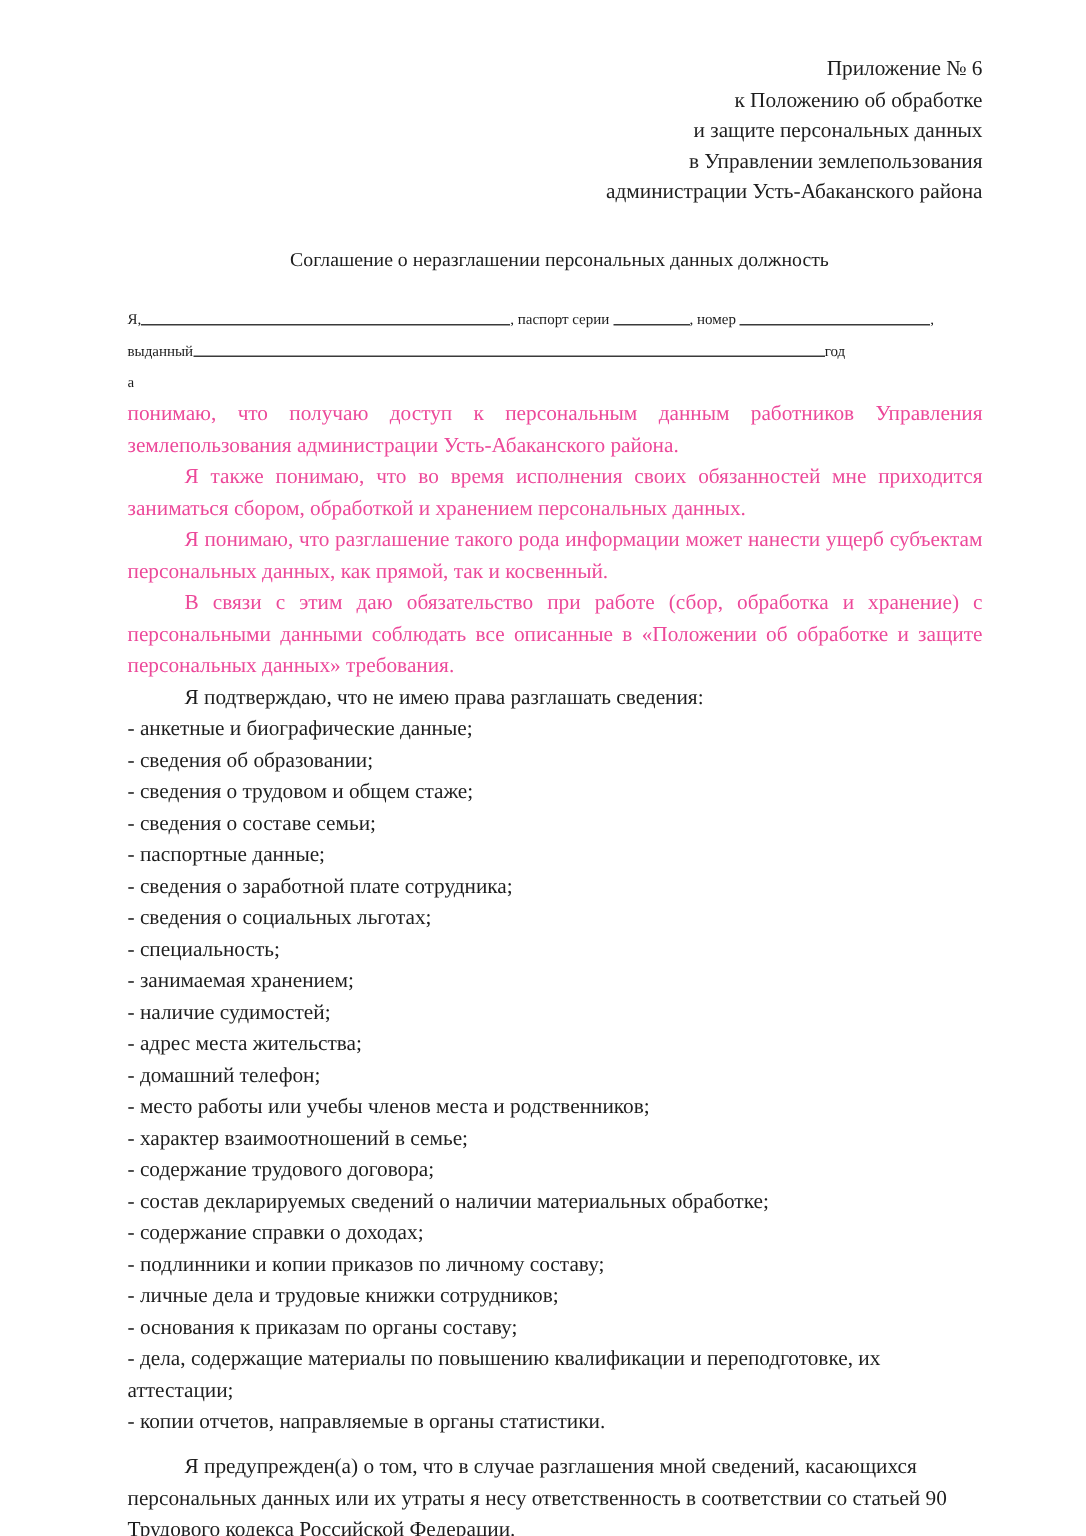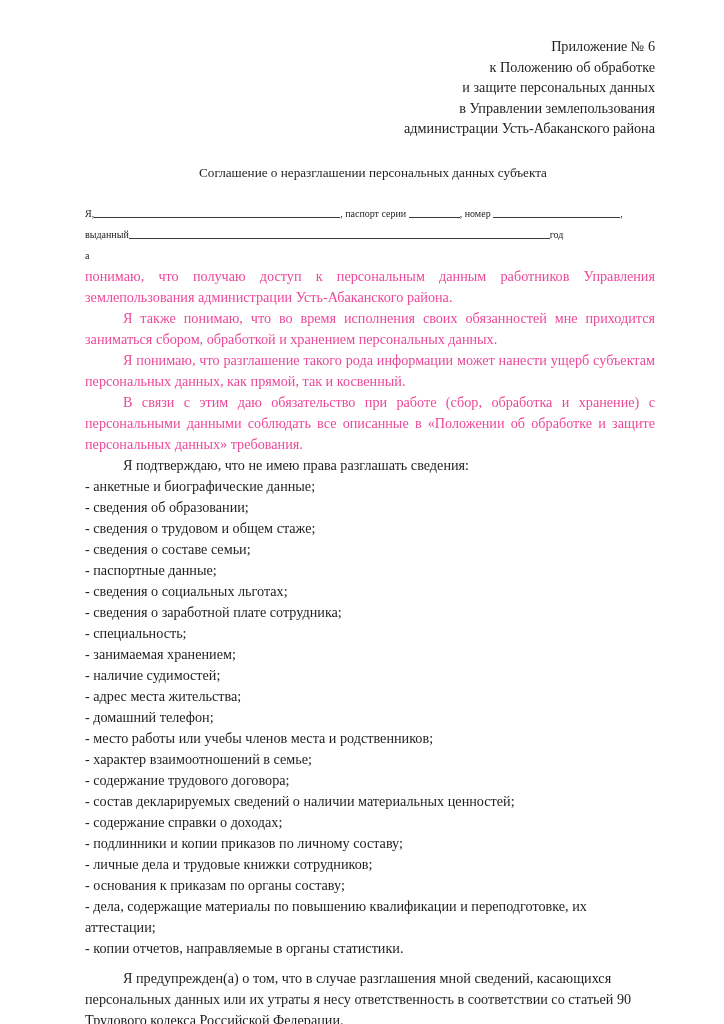--- a/index.html
+++ b/index.html
@@ -124,52 +124,52 @@
   <div class="content">
 
     <div class="header-block">
       <span class="header-line">Приложение № 6</span>
       <span class="header-line">к Положению об обработке</span>
       <span class="header-line">и защите персональных данных</span>
       <span class="header-line">в Управлении землепользования</span>
       <span class="header-line">администрации Усть-Абаканского района</span>
     </div>
 
-    <div class="doc-title">Соглашение о неразглашении персональных данных субъекта</div>
+    <div class="doc-title">Соглашение о неразглашении персональных данных должность</div>
 
     <div class="form-block">
       <span class="form-row"><span>Я,</span><span class="blank blank-name"></span><span>, паспорт серии</span> <span class="blank blank-series"></span><span>, номер</span> <span class="blank blank-number"></span><span>,</span></span>
       <span class="form-row"><span>выданный</span><span class="blank blank-issued"></span><span>год</span></span>
       <span class="form-row"><span>а</span></span>
     </div>
 
     <p class="para noindent">понимаю, что получаю доступ к персональным данным работников Управления землепользования администрации Усть-Абаканского района.</p>
     <p class="para indent">Я также понимаю, что во время исполнения своих обязанностей мне приходится заниматься сбором, обработкой и хранением персональных данных.</p>
     <p class="para indent">Я понимаю, что разглашение такого рода информации может нанести ущерб субъектам персональных данных, как прямой, так и косвенный.</p>
     <p class="para indent">В связи с этим даю обязательство при работе (сбор, обработка и хранение) с персональными данными соблюдать все описанные в «Положении об обработке и защите персональных данных» требования.</p>
 
     <p class="list-intro">Я подтверждаю, что не имею права разглашать сведения:</p>
 
     <ul class="list">
       <li>- анкетные и биографические данные;</li>
       <li>- сведения об образовании;</li>
       <li>- сведения о трудовом и общем стаже;</li>
       <li>- сведения о составе семьи;</li>
       <li>- паспортные данные;</li>
+      <li>- сведения о заработной плате сотрудника;</li>
       <li>- сведения о социальных льготах;</li>
-      <li>- сведения о заработной плате сотрудника;</li>
       <li>- специальность;</li>
       <li>- занимаемая хранением;</li>
       <li>- наличие судимостей;</li>
       <li>- адрес места жительства;</li>
       <li>- домашний телефон;</li>
       <li>- место работы или учебы членов места и родственников;</li>
       <li>- характер взаимоотношений в семье;</li>
       <li>- содержание трудового договора;</li>
-      <li>- состав декларируемых сведений о наличии материальных ценностей;</li>
+      <li>- состав декларируемых сведений о наличии материальных обработке;</li>
       <li>- содержание справки о доходах;</li>
       <li>- подлинники и копии приказов по личному составу;</li>
       <li>- личные дела и трудовые книжки сотрудников;</li>
       <li>- основания к приказам по органы составу;</li>
       <li class="wrap-item">- дела, содержащие материалы по повышению квалификации и переподготовке, их аттестации;</li>
       <li><span class="underlined">- копии отчетов, направляемые в органы статистики.</span></li>
     </ul>
 
     <p class="closing">Я предупрежден(а) о том, что в случае разглашения мной сведений, касающихся персональных данных или их утраты я несу ответственность в соответствии со статьей 90 Трудового кодекса Российской Федерации.</p>
 

